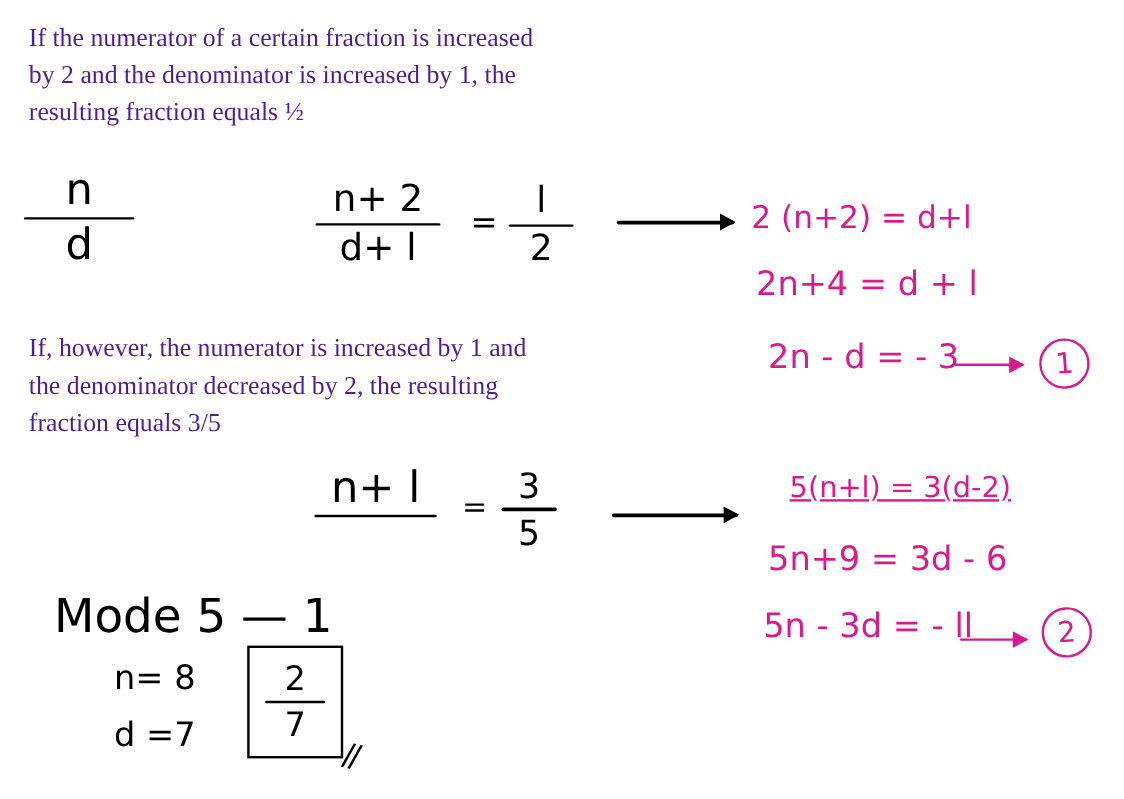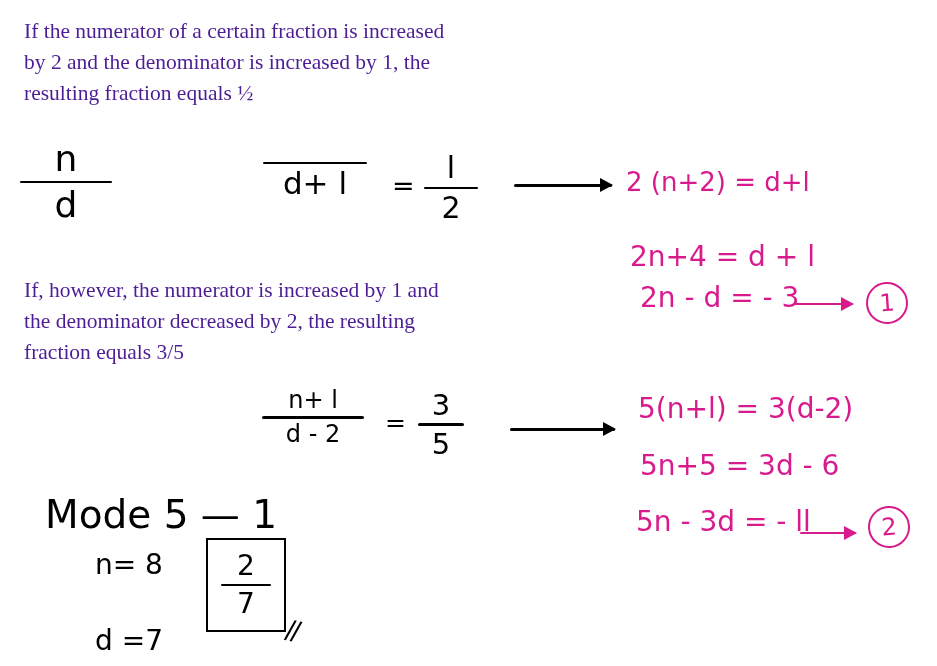--- a/index.html
+++ b/index.html
@@ -120,81 +120,81 @@
 <div class="abs" style="left:20px; top:140px;">
   <div class="frac hand" style="font-size:36px;">
     <span class="num">n</span>
     <span class="bar" style="width:92px;"></span>
     <span class="den">d</span>
   </div>
 </div>
 
 <div class="abs" style="left:263px; top:150px;">
   <div class="frac hand" style="font-size:31px;">
+    <span class="num">n+ 2</span>
     <span class="bar" style="width:104px;"></span>
     <span class="den">d+ l</span>
   </div>
 </div>
 
 <div class="abs hand" style="left:392px; top:170px; font-size:27px;">=</div>
 
 <div class="abs" style="left:424px; top:152px;">
   <div class="frac hand" style="font-size:30px;">
     <span class="num">l</span>
     <span class="bar" style="width:54px;"></span>
     <span class="den">2</span>
   </div>
 </div>
 
 <div class="abs arrow" style="left:514px; top:184px; width:98px;"></div>
 
 <div class="abs hand-pink" style="left:626px; top:167px; font-size:26px;">2 (n+2) = d+l</div>
-<div class="abs hand-pink" style="left:630px; top:240px; font-size:28px;">2n+4 = d + l</div>
+<div class="abs hand-pink" style="left:630px; top:220px; font-size:28px;">2n+4 = d + l</div>
 <div class="abs hand-pink" style="left:640px; top:281px; font-size:28px;">2n - d = - 3</div>
 <div class="abs arrow pink" style="left:795px; top:300px; width:58px;"></div>
 <div class="abs circled" style="left:866px; top:282px;">
   <span>1</span>
 </div>
 
 <div class="abs typed" style="left:24px; top:275px; width:580px;">If, however, the numerator is increased by 1 and
 the denominator decreased by 2, the resulting
 fraction equals 3/5</div>
 
 <div class="abs" style="left:262px; top:388px;">
-  <div class="frac hand" style="font-size:24px;">
+  <div class="frac hand" style="font-size:36px;">
     <span class="num">n+ l</span>
     <span class="bar" style="width:102px;"></span>
-    <span class="den">d - 2</span>
   </div>
 </div>
 
 <div class="abs hand" style="left:385px; top:408px; font-size:25px;">=</div>
 
 <div class="abs" style="left:418px; top:390px;">
   <div class="frac hand" style="font-size:29px;">
     <span class="num">3</span>
     <span class="bar" style="width:46px;"></span>
     <span class="den">5</span>
   </div>
 </div>
 
 <div class="abs arrow" style="left:510px; top:423px; width:105px;"></div>
 
-<div class="abs hand-pink" style="left:638px; top:392px; font-size:28px;">5(n+l) = 3(d-2)</div>
-<div class="abs hand-pink" style="left:640px; top:449px; font-size:28px;">5n+5 = 3d - 6</div>
+<div class="abs hand-pink" style="left:658px; top:392px; font-size:24px;text-decoration:underline;">5(n+l) = 3(d-2)</div>
+<div class="abs hand-pink" style="left:640px; top:449px; font-size:28px;">5n+9 = 3d - 6</div>
 <div class="abs hand-pink" style="left:636px; top:505px; font-size:28px;">5n - 3d = - ll</div>
 <div class="abs arrow pink" style="left:800px; top:524px; width:56px;"></div>
 <div class="abs circled" style="left:868px; top:506px;">
   <span>2</span>
 </div>
 
 <div class="abs hand" style="left:45px; top:492px; font-size:39px;">Mode 5 — 1</div>
 
 <div class="abs hand" style="left:95px; top:548px; font-size:28px;">n= 8</div>
-<div class="abs hand" style="left:95px; top:596px; font-size:28px;margin-top:28px;">d =7</div>
+<div class="abs hand" style="left:95px; top:596px; font-size:28px;">d =7</div>
 
 <div class="abs answer-box" style="left:206px; top:538px;">
   <div class="frac hand" style="font-size:28px;">
     <span class="num">2</span>
     <span class="bar" style="width:50px;"></span>
     <span class="den">7</span>
   </div>
 </div>
 
 <div class="abs slashes hand" style="left:286px; top:615px;">//</div>

